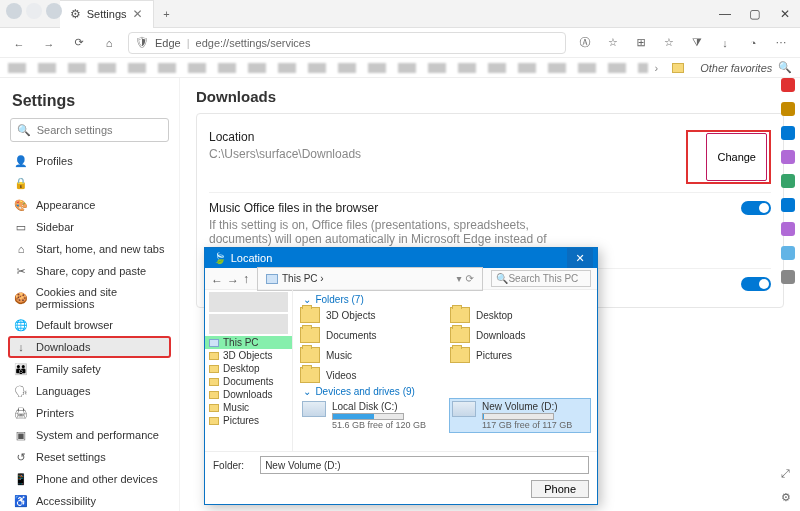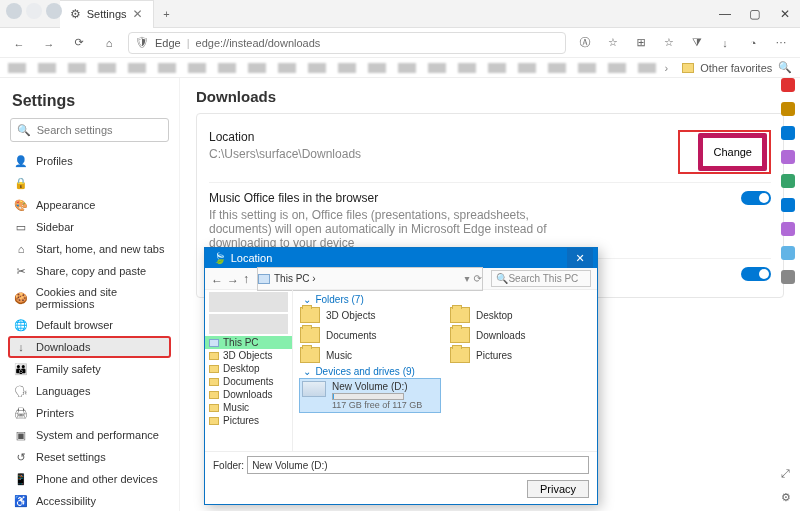--- a/index.html
+++ b/index.html
@@ -21,21 +21,21 @@
 .addr { height: 30px; display: flex; align-items: center; gap: 8px; padding: 0 8px; border-bottom: 1px solid #eee; }
 .addr .ibtn { width: 22px; height: 22px; display: flex; align-items: center; justify-content: center; color: #555; border-radius: 4px; }
 .addr .urlbox { flex: 1; height: 22px; border: 1px solid #ddd; border-radius: 4px; display: flex; align-items: center; gap: 6px; padding: 0 6px; color: #666; font-size: 11px; }
 .addr .urlbox .edge { color:#555; }
 .righticons { display:flex; gap:6px; }
 .righticons .ibtn { color:#666; }
 
 
 .bkbar { height: 20px; display:flex; align-items:center; padding:0 8px; border-bottom:1px solid #eee; }
 .bkbar .blur { flex:1; height:10px; background: repeating-linear-gradient(90deg,#c7c7c7 0 18px,#fff 18px 30px); filter: blur(1px); }
-.bkbar .fav { display:flex; align-items:center; gap:6px; margin-left:8px; color:#555; font-size:11px; }
+.bkbar .fav { display:flex; align-items:center; gap:16px; margin-left:8px; color:#555; font-size:11px;font-style:italic; }
 .bkbar .folder { width:12px; height:10px; background:#f7d97a; border:1px solid #d3b14a; }
 
 
 .main { display:flex; height: calc(511px - 28px - 30px - 20px); }
 
 
 .left { width: 180px; padding: 10px 8px; border-right: 1px solid #f2f2f2; overflow:hidden; }
 .left h1 { font-size: 16px; font-weight: 600; margin: 4px 0 8px 4px; }
 .searchset { height: 24px; border: 1px solid #ccc; border-radius: 3px; display:flex; align-items:center; gap:6px; padding:0 6px; margin: 0 2px 8px 2px; color:#777; }
 .navlist { display:flex; flex-direction:column; }
@@ -45,41 +45,41 @@
 .navitem.highlight { border: 2px solid #e03131; padding: 2px 4px; }
 
 
 .right { flex:1; padding: 10px 16px; position:relative; }
 .right h2 { font-size: 15px; font-weight: 600; margin-bottom: 8px; }
 .card { border:1px solid #e6e6e6; border-radius:4px; padding: 8px 12px; margin-bottom: 6px; }
 .row { display:flex; justify-content:space-between; align-items:flex-start; padding:8px 0; border-bottom:1px solid #f0f0f0; }
 .row:last-child { border-bottom:none; }
 .row .lbl { font-size: 12px; font-weight:500; color:#222; }
 .row .desc { font-size: 12px; color:#888; margin-top:3px; max-width: 380px; }
-.changebtn { border:5px solid #be185d; background:#fff; padding:8px 10px; font-size:11px; border-radius:2px;margin-left:16px; }
+.changebtn { border:1px solid #be185d; background:#fff; padding:17px 10px; font-size:11px; border-radius:2px;margin-left:16px; }
 .redbox { border:2px solid #e03131; padding:1px 2px; display:inline-block; }
 .toggle { width:30px; height:14px; border-radius:8px; position:relative; }
 .toggle.on { background:#0078d4; }
 .toggle.off { background:#fff; border:1px solid #888; }
 .toggle .knob { position:absolute; width:10px; height:10px; border-radius:50%; top:2px; }
 .toggle.on .knob { background:#fff; right:2px; }
 .toggle.off .knob { background:#555; left:2px; }
 
 
 .rail { position:absolute; right:0; top:78px; width:24px; display:flex; flex-direction:column; gap:10px; align-items:center; }
 .rail span { width:14px; height:14px; border-radius:3px; }
 
 
 .dialog { position:absolute; left:204px; top:247px; width:394px; height:258px; border:1px solid #0a73c4; background:#fff; box-shadow: 3px 3px 12px rgba(0,0,0,0.25); display:flex; flex-direction:column; }
 .dtitle { height:20px; background:#0078d4; color:#fff; display:flex; align-items:center; padding:0 4px; font-size:11px; }
 .dtitle .leaf { margin: 0 4px; font-size:11px; }
 .dtitle .x { margin-left:auto; width:26px; height:20px; background:#0a6cbf; display:flex; align-items:center; justify-content:center; }
 .dtool { height:22px; display:flex; align-items:center; padding:0 6px; gap:4px; border-bottom:1px solid #eee; background:#fafafa; }
 .dtool .nav { color:#555; font-size:12px; }
-.dtool .crumb { flex:1; border:1px solid #ccc; height:24px; margin:0 4px; display:flex; align-items:center; padding:0 0; font-size:10px; color:#333; gap:4px; }
+.dtool .crumb { flex:1; border:1px solid #ccc; height:24px; margin:0 4px; display:flex; align-items:center; padding:0 8px; font-size:10px; color:#333; gap:4px; }
 .dtool .crumb .pc { width:12px; height:10px; background:#cfe3f7; border:1px solid #7fa8d1; }
 .dtool .searchpc { width:100px; border:1px solid #ccc; height:17px; display:flex; align-items:center; padding:0 4px; font-size:10px; color:#888; }
 .dorg { height:20px; display:flex; align-items:center; padding:0 6px; gap:6px; border-bottom:1px solid #eee; font-size:11px; color:#333; }
 .dorg .spacer { flex:1; }
 .dorg .sq { width:14px; height:14px; border:1px solid #bbb; display:flex; align-items:center; justify-content:center; font-size:9px; color:#555;}
 .dbody { flex:1; display:flex; overflow:hidden; }
 .dtree { width:88px; border-right:1px solid #eee; font-size:10px; overflow:hidden; }
 .dtree .tn { padding:1px 4px; display:flex; gap:4px; align-items:center; color:#333; }
 .dtree .tn.sel { background:#86efac; }
 .dtree .fic { width:10px; height:8px; background:#f7d97a; border:1px solid #d3b14a; }
@@ -90,21 +90,21 @@
 .filegrid { display:grid; grid-template-columns: 1fr 1fr; gap:2px 8px; }
 .fitem { display:flex; gap:6px; align-items:center; padding:1px; }
 .fitem .fld { width:20px; height:16px; background:#f7d97a; border:1px solid #d3b14a; position:relative; }
 .fitem .fld::before { content:""; position:absolute; top:-3px; left:1px; width:8px; height:3px; background:#f7d97a; border:1px solid #d3b14a; border-bottom:none; }
 .drvitem { display:flex; gap:6px; align-items:flex-start; padding:2px; border:1px solid transparent; }
 .drvitem.sel { background:#cde6fb; border:1px solid #7fb9e6; }
 .drvitem .drv { width:24px; height:16px; background:linear-gradient(#e4edf5,#c6d7e8); border:1px solid #9cb8d2; }
 .drvitem .bar { width:72px; height:7px; border:1px solid #aaa; background:#e9e9e9; position:relative; margin-top:1px;}
 .drvitem .bar .fill { position:absolute; left:0; top:0; bottom:0; background:#3aa2e6; }
 .drvitem .sub { font-size:9px; color:#666; }
-.dfoot { display:flex; align-items:center; gap:3px; padding:4px 8px; border-top:1px solid #eee; }
+.dfoot { display:flex; align-items:center; gap:16px; padding:4px 8px; border-top:1px solid #eee; }
 .dfoot label { font-size:10px; color:#333; }
 .dfoot .folderin { flex:1; border:1px solid #aaa; height:18px; padding:0 4px; font-size:10px; display:flex; align-items:center; }
 .dbtns { display:flex; gap:8px; padding: 2px 8px 6px; justify-content:flex-end; }
 .wbtn { border:1px solid #aaa; background:#f3f3f3; padding:2px 12px; font-size:11px; }
 .wbtn.primary { background:#e9e9e9; }
 </style>
 </head>
 <body>
 
 <div class="titlebar">
@@ -128,21 +128,21 @@
 
 <div class="addr">
   <div class="ibtn">←</div>
   <div class="ibtn">→</div>
   <div class="ibtn">⟳</div>
   <div class="ibtn">⌂</div>
   <div class="urlbox">
     <span>🛡</span>
     <span class="edge">Edge</span>
     <span style="color:#bbb">|</span>
-    <span>edge://instead/downloads</span>
+    <span>edge://settings/services</span>
   </div>
   <div class="righticons">
     <div class="ibtn">Ⓐ</div>
     <div class="ibtn">☆</div>
     <div class="ibtn">⊞</div>
     <div class="ibtn">☆</div>
     <div class="ibtn">⧩</div>
     <div class="ibtn">↓</div>
     <div class="ibtn">◔</div>
     <div class="ibtn">⋯</div>
@@ -357,46 +357,60 @@
             <span>Downloads</span>
           </div>
           <div class="fitem">
             <span class="fld"></span>
             <span>Music</span>
           </div>
           <div class="fitem">
             <span class="fld"></span>
             <span>Pictures</span>
           </div>
+          <div class="fitem">
+            <span class="fld"></span>
+            <span>Videos</span>
+          </div>
         </div>
       <div class="grp">
           <span>⌄</span>
           <span>Devices and drives (9)</span>
         </div>
       <div class="filegrid" id="dgrid">
+          <div class="drvitem">
+            <span class="drv"></span>
+            <div>
+              <div>Local Disk (C:)</div>
+              <div class="bar">
+                <div class="fill" style="width:58%"></div>
+              </div>
+              <div class="sub">51.6 GB free of 120 GB</div>
+            </div>
+          </div>
           <div class="drvitem sel">
             <span class="drv"></span>
             <div>
               <div>New Volume (D:)</div>
               <div class="bar">
                 <div class="fill" style="width:2%"></div>
               </div>
               <div class="sub">117 GB free of 117 GB</div>
             </div>
           </div>
         </div>
     </div>
   </div>
   <div class="dfoot">
     <label>Folder:</label>
     <div class="folderin">
         <span>New Volume (D:)</span>
       </div>
   </div>
   <div class="dbtns">
-    <button class="wbtn">Privacy</button>
+    <button class="wbtn">Phone</button>
   </div>
 </div>
 
 <div style="position:absolute; right:5px; bottom:6px; display:flex; flex-direction:column; gap:10px">
   <span style="width:14px;height:14px;color:#666">⤢</span>
   <span style="width:14px;height:14px;color:#666">⚙</span>
 </div>
 
 </body></html>

